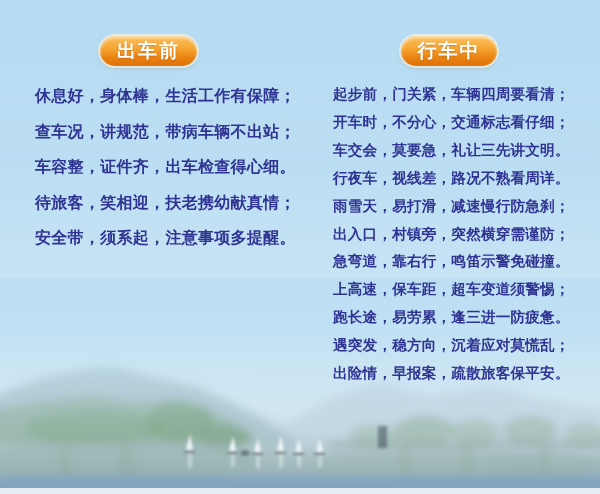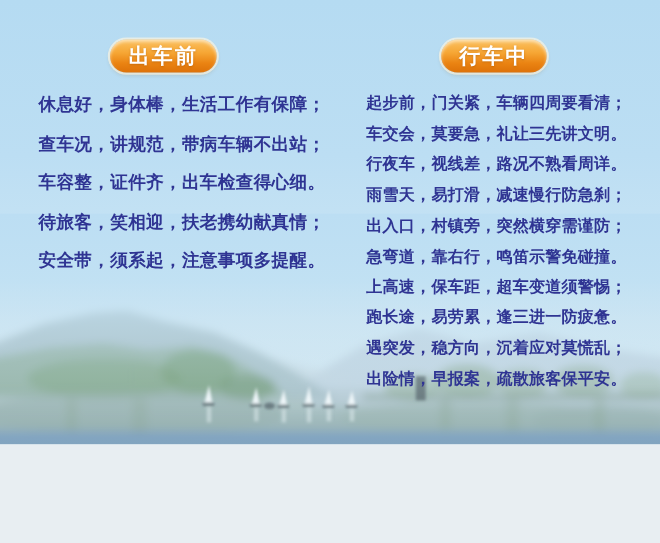--- a/index.html
+++ b/index.html
@@ -1,19 +1,19 @@
 <!DOCTYPE html>
 <html><head>
 <meta charset="utf-8">
 <style>
   html, body { margin: 0; padding: 0; background: #e8eef2; }
   .poster {
     position: relative;
     width: 600px;
-    height: 404px;
+    height: 488px;
     overflow: hidden;
     background: linear-gradient(180deg, #b5dbf2 0%, #bcdef3 35%, #c6e3f4 55%, #cfe7f3 72%, #d3e8f2 100%);
     font-family: "DejaVu Sans", sans-serif;
   }
   .landscape {
     position: absolute;
     left: 0; bottom: 0;
     width: 600px; height: 210px;
     display: block;
   }
@@ -159,20 +159,21 @@
     <p class="verse">车容整，证件齐，出车检查得心细。</p>
     <p class="verse">待旅客，笑相迎，扶老携幼献真情；</p>
     <p class="verse">安全带，须系起，注意事项多提醒。</p>
   </div>
 
   <div class="pill pill-right">
     <span>行车中</span>
   </div>
   <div class="verses verses-right">
     <p class="verse">起步前，门关紧，车辆四周要看清；</p>
+    <p class="verse">开车时，不分心，交通标志看仔细；</p>
     <p class="verse">车交会，莫要急，礼让三先讲文明。</p>
     <p class="verse">行夜车，视线差，路况不熟看周详。</p>
     <p class="verse">雨雪天，易打滑，减速慢行防急刹；</p>
     <p class="verse">出入口，村镇旁，突然横穿需谨防；</p>
     <p class="verse">急弯道，靠右行，鸣笛示警免碰撞。</p>
     <p class="verse">上高速，保车距，超车变道须警惕；</p>
     <p class="verse">跑长途，易劳累，逢三进一防疲惫。</p>
     <p class="verse">遇突发，稳方向，沉着应对莫慌乱；</p>
     <p class="verse">出险情，早报案，疏散旅客保平安。</p>
   </div>

